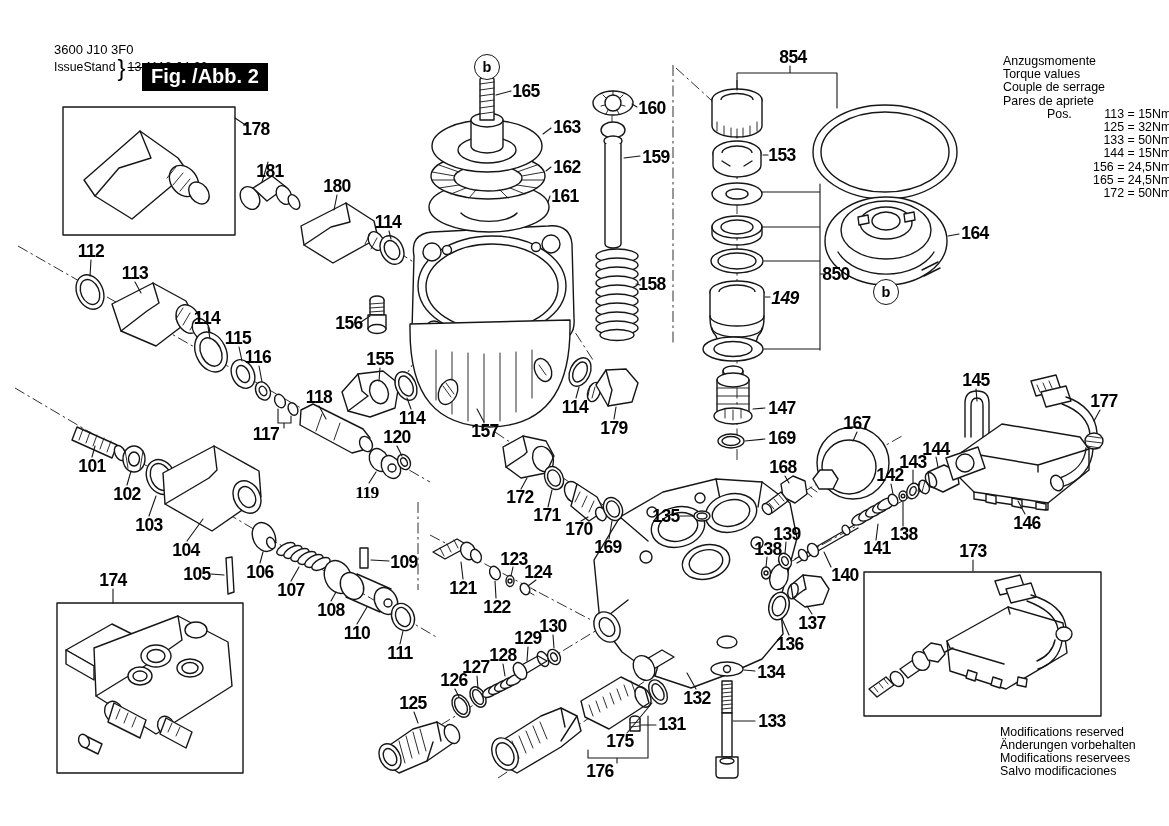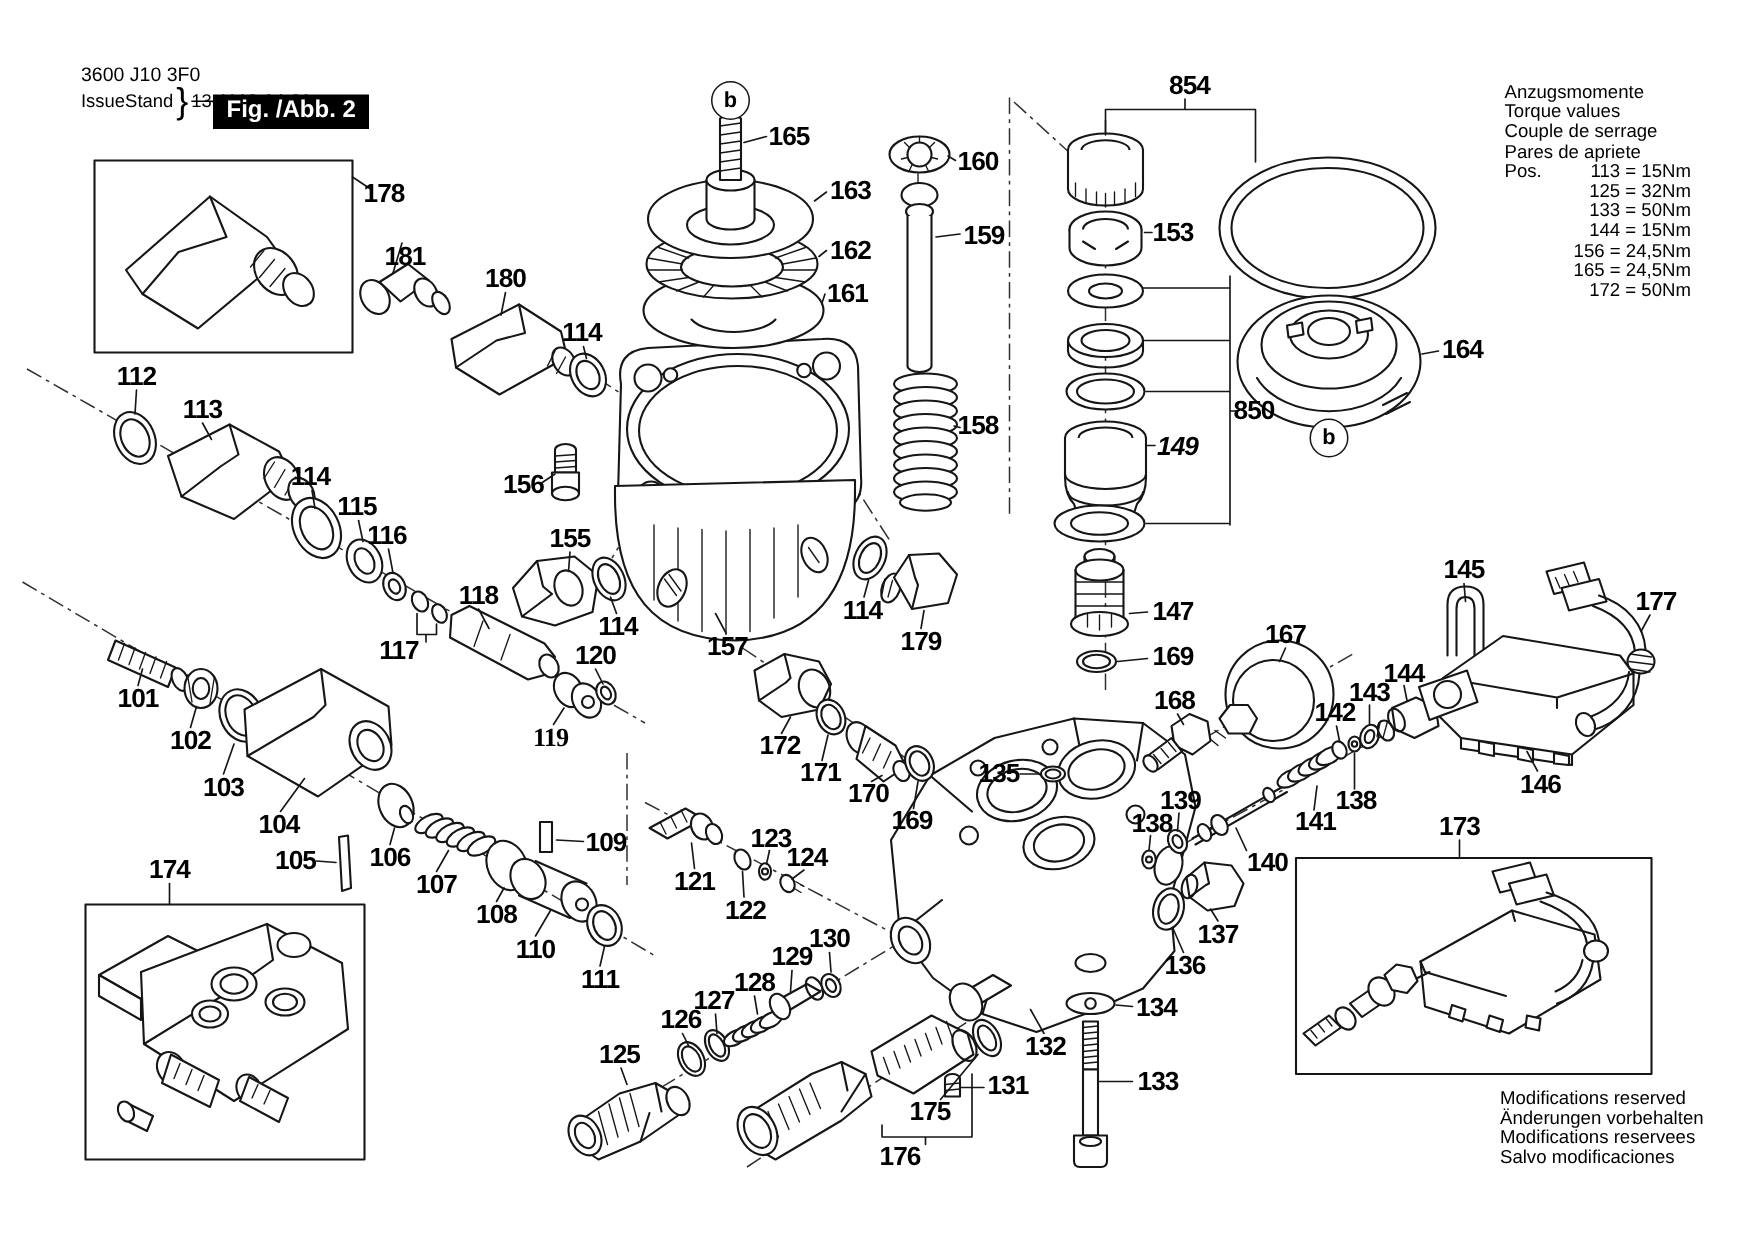--- a/index.html
+++ b/index.html
@@ -23,25 +23,25 @@
     display:flex;align-items:center;justify-content:center;
     font-weight:bold;font-size:14.5px;background:#fff;
   }
   .hdr{position:absolute;left:54px;top:42px;font-size:13px;line-height:15px;}
   .issue-block{display:flex;align-items:center;margin-top:3px;font-size:12.3px;}
   .is-col{display:flex;flex-direction:row;line-height:12.5px;}
   .brace{font-size:24px;font-weight:normal;margin:0 2px 0 2px;}
   .strike{text-decoration:line-through;}
   .figtitle{
     position:absolute;left:142px;top:63px;background:#000;color:#fff;
-    font-weight:bold;font-size:16px;padding:2px 9px 3px 9px;white-space:nowrap;
+    font-weight:bold;font-size:20px;padding:2px 9px 3px 9px;white-space:nowrap;
   }
   .torque{position:absolute;left:1003px;top:55px;font-size:12.4px;line-height:13.2px;}
   .tq-row{display:flex;}
-  .tq-pre{width:29px;}
+  .tq-pre{width:29px;margin-left:44px;}
   .tq-val{width:76px;text-align:right;}
   .footnotes{position:absolute;left:1000px;top:726px;font-size:12.4px;line-height:12.9px;}
 </style>
 </head>
 <body>
 
 <svg width="1169" height="826" viewBox="0 0 1169 826">
 
   <g class="cl">
     <line x1="18" y1="246" x2="430" y2="482"></line>

